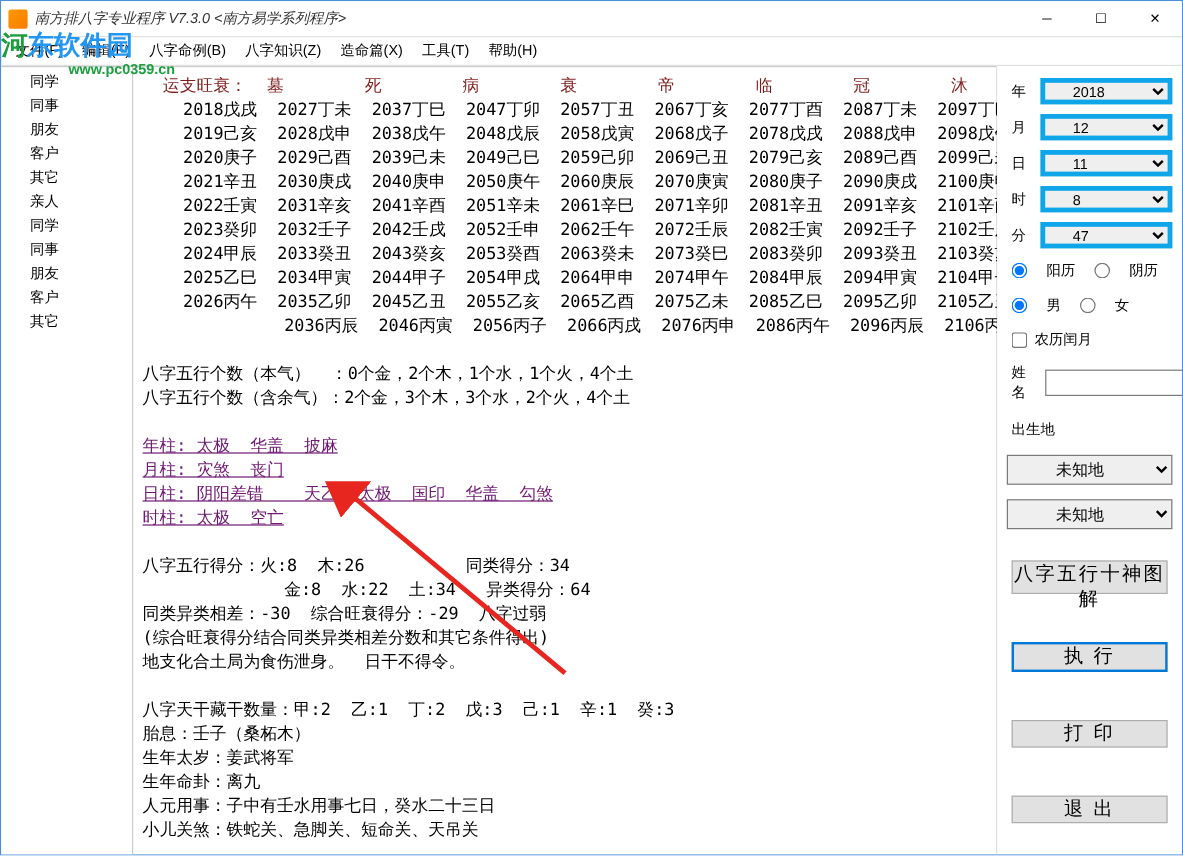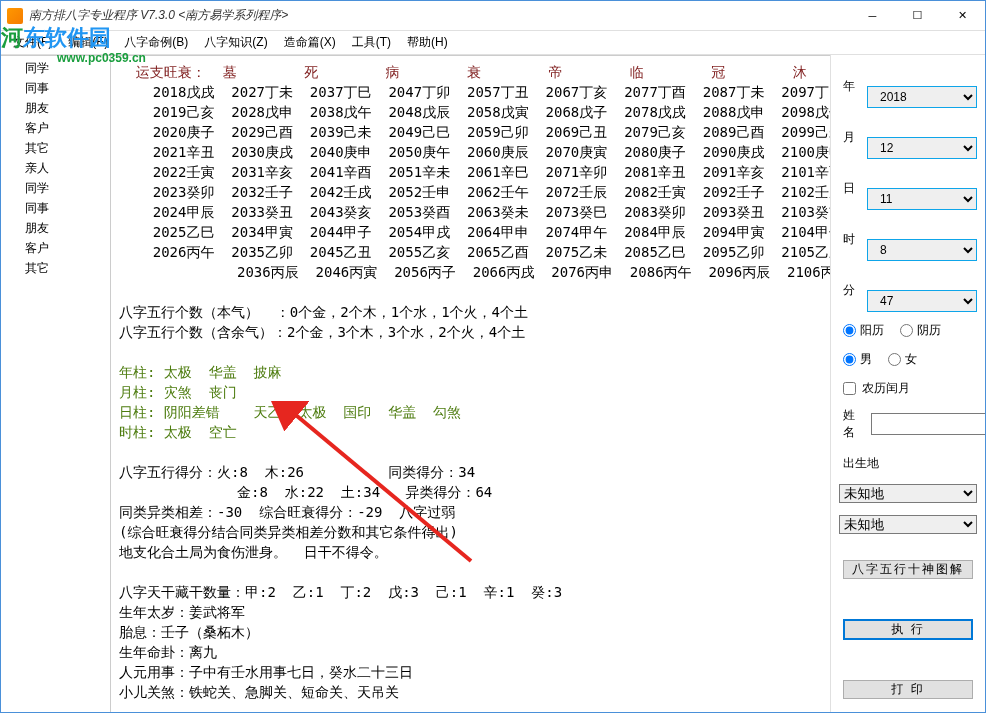--- a/index.html
+++ b/index.html
@@ -107,21 +107,21 @@
       padding: 6px 8px;
       overflow: auto;
       font-family: SimSun, monospace;
       font-size: 14px;
       line-height: 20px;
       position: relative;
     }
     .row { white-space: pre; }
     .header-row { color: #7f1d1d; }
     .data-row { color: #000; }
-    .blue-row { color: #4d7c0f; }
+    .blue-row { color: #701a75; text-decoration: underline; }
     .arrow {
       position: absolute;
       left: 160px;
       top: 345px;
       pointer-events: none;
       z-index: 10;
     }
     .rightpanel {
       width: 155px;
       border-left: 1px solid #e0e0e0;
@@ -133,34 +133,33 @@
     }
     .form-row {
       display: flex;
       align-items: center;
       gap: 8px;
     }
     .form-row label { width: 20px; text-align: center; }
     .form-row select, .form-row input[type="text"] {
       flex: 1;
       height: 22px;
-      border: 1px solid #0ea5e9;
-      padding: 0 8px;
-      font-size: 12px;
-      margin-top: 21px;
+      border: 4px solid #0ea5e9;
+      padding: 0 19px;
+      font-size: 12px;
     }
     .radio-row {
       display: flex;
       gap: 16px;
       padding: 2px 4px;
     }
     .radio-row label {
       display: flex;
       align-items: center;
-      gap: 4px;
+      gap: 16px;
       cursor: pointer;
     }
     .check-row {
       display: flex;
       align-items: center;
       gap: 6px;
       padding: 2px 4px;
     }
     .name-row {
       display: flex;
@@ -176,30 +175,31 @@
     }
     .group-label {
       padding: 2px 4px;
       margin-top: 4px;
     }
     .btn {
       height: 28px;
       border: 1px solid #adadad;
       background: #e1e1e1;
       cursor: pointer;
-      font-size: 12px;
+      font-size: 16px;
       letter-spacing: 2px;
       margin: 16px 4px;
     }
     .btn.primary { border: 2px solid #0078d7; background: #e1e1e1; }
     select.birth {
       width: 100%;
       height: 40px;
       border: 1px solid #7a7a7a;
       margin: 2px 0;
+      padding-left: 36px;
     }
   </style>
 </head>
 <body>
 
 <div class="window">
 
   <div class="titlebar">
     <div class="icon"></div>
     <div class="title">南方排八字专业程序 V7.3.0    &lt;南方易学系列程序&gt;</div>
@@ -261,22 +261,22 @@
       <div class="row blue-row">日柱: 阴阳差错    天乙  太极  国印  华盖  勾煞</div>
       <div class="row blue-row">时柱: 太极  空亡</div>
       <div class="row">&nbsp;</div>
       <div class="row data-row">八字五行得分：火:8  木:26          同类得分：34</div>
       <div class="row data-row">              金:8  水:22  土:34   异类得分：64</div>
       <div class="row data-row">同类异类相差：-30  综合旺衰得分：-29  八字过弱</div>
       <div class="row data-row">(综合旺衰得分结合同类异类相差分数和其它条件得出)</div>
       <div class="row data-row">地支化合土局为食伤泄身。  日干不得令。</div>
       <div class="row">&nbsp;</div>
       <div class="row data-row">八字天干藏干数量：甲:2  乙:1  丁:2  戊:3  己:1  辛:1  癸:3</div>
+      <div class="row data-row">胎息：壬子（桑柘木）</div>
       <div class="row data-row">生年太岁：姜武将军</div>
-      <div class="row data-row">胎息：壬子（桑柘木）</div>
       <div class="row data-row">生年命卦：离九</div>
       <div class="row data-row">人元用事：子中有壬水用事七日，癸水二十三日</div>
       <div class="row data-row">小儿关煞：铁蛇关、急脚关、短命关、天吊关</div>
 
       <svg class="arrow" width="220" height="180">
         <defs>
           <marker id="ah" markerWidth="12" markerHeight="12" refX="2" refY="5" orient="auto">
             <path d="M0,0 L10,5 L0,10 Z" fill="#e6261f"></path>
           </marker>
         </defs>

